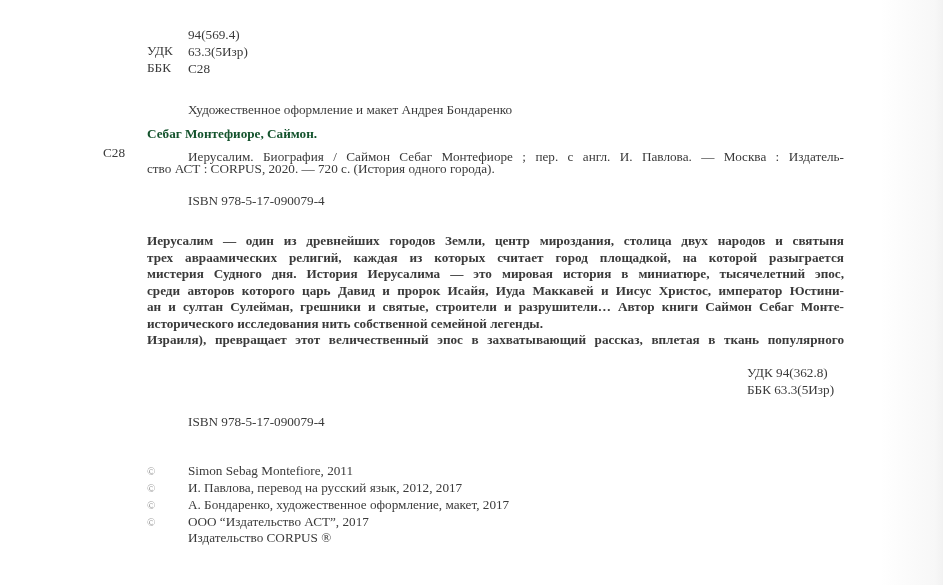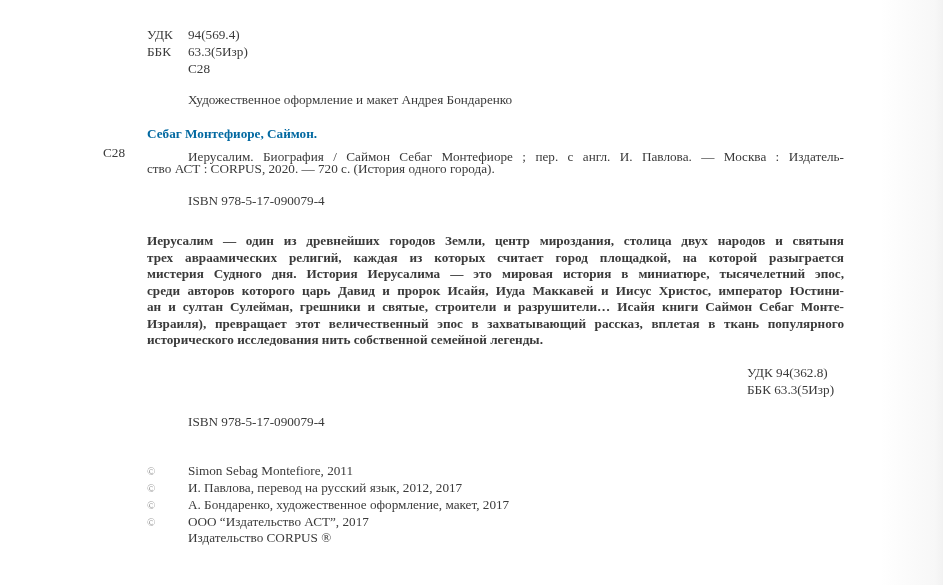--- a/index.html
+++ b/index.html
@@ -5,23 +5,23 @@
   html, body { margin: 0; padding: 0; }
   body {
     width: 943px; height: 585px; overflow: hidden; position: relative;
     background: linear-gradient(to right, #ffffff 0px, #ffffff 880px, #f7f7f7 935px, #f2f2f2 943px);
     font-family: "Liberation Serif", "DejaVu Serif", serif;
     color: #3a3a3a;
     font-size: 13.2px;
   }
   .abs { position: absolute; white-space: nowrap; }
   .line { height: 16.5px; line-height: 16.5px; }
-  .codes .lbl { position: absolute; left: 147px; }
+  .codes .lbl { position: absolute; left: 147px; margin-top: 16px; }
   .codes .val { position: absolute; left: 188px; }
-  .bold { font-weight: bold; color: #0369a1; }
+  .bold { font-weight: bold; color: #14532d; }
   .para { position: absolute; left: 147px; width: 697px; font-weight: bold; }
   .para .pl { display: block; height: 16.5px; line-height: 16.5px; text-align: justify; text-align-last: justify; white-space: nowrap; }
   .para .pl.last { text-align-last: left; }
   .copy-sym { position: absolute; left: 147px; color: #9a9a9a; font-size: 11px; }
   .copy-txt { position: absolute; left: 188px; }
 </style>
 </head>
 <body>
 
 <div class="codes">
@@ -29,36 +29,36 @@
     <span class="lbl">УДК</span>
     <span class="val">94(569.4)</span>
   </div>
   <div class="abs line" style="top:44px;left:0;width:400px;">
     <span class="lbl">ББК</span>
     <span class="val">63.3(5Изр)</span>
   </div>
   <div class="abs line" style="top:61px;left:188px;">С28</div>
 </div>
 
-<div class="abs line" style="top:92px;left:188px;">Художественное оформление и макет Андрея Бондаренко</div>
+<div class="abs line" style="top:102px;left:188px;">Художественное оформление и макет Андрея Бондаренко</div>
 
 <div class="abs line bold" style="top:126px;left:147px;">Себаг Монтефиоре, Саймон.</div>
 <div class="abs line" style="top:145px;left:103px;">С28</div>
 <div class="abs line" style="top:149px;left:188px;width:656px;text-align:justify;text-align-last:justify;">Иерусалим. Биография / Саймон Себаг Монтефиоре ; пер. с англ. И. Павлова. — Москва : Издатель-</div>
 <div class="abs line" style="top:161px;left:147px;">ство АСТ : CORPUS, 2020. — 720 с. (История одного города).</div>
 <div class="abs line" style="top:193px;left:188px;">ISBN 978-5-17-090079-4</div>
 
 <div class="para" style="top:233px;">
   <span class="pl">Иерусалим — один из древнейших городов Земли, центр мироздания, столица двух народов и святыня</span>
   <span class="pl">трех авраамических религий, каждая из которых считает город площадкой, на которой разыграется</span>
   <span class="pl">мистерия Судного дня. История Иерусалима — это мировая история в миниатюре, тысячелетний эпос,</span>
   <span class="pl">среди авторов которого царь Давид и пророк Исайя, Иуда Маккавей и Иисус Христос, император Юстини-</span>
-  <span class="pl">ан и султан Сулейман, грешники и святые, строители и разрушители… Исайя книги Саймон Себаг Монте-</span>
+  <span class="pl">ан и султан Сулейман, грешники и святые, строители и разрушители… Автор книги Саймон Себаг Монте-</span>
+  <span class="pl last">исторического исследования нить собственной семейной легенды.</span>
   <span class="pl">Израиля), превращает этот величественный эпос в захватывающий рассказ, вплетая в ткань популярного</span>
-  <span class="pl last">исторического исследования нить собственной семейной легенды.</span>
 </div>
 
 <div class="abs line" style="top:365px;left:747px;">УДК 94(362.8)</div>
 <div class="abs line" style="top:382px;left:747px;">ББК 63.3(5Изр)</div>
 
 <div class="abs line" style="top:414px;left:188px;">ISBN 978-5-17-090079-4</div>
 
 <div>
   <div class="abs line" style="top:463px;left:0;width:600px;">
     <span class="copy-sym">©</span>

